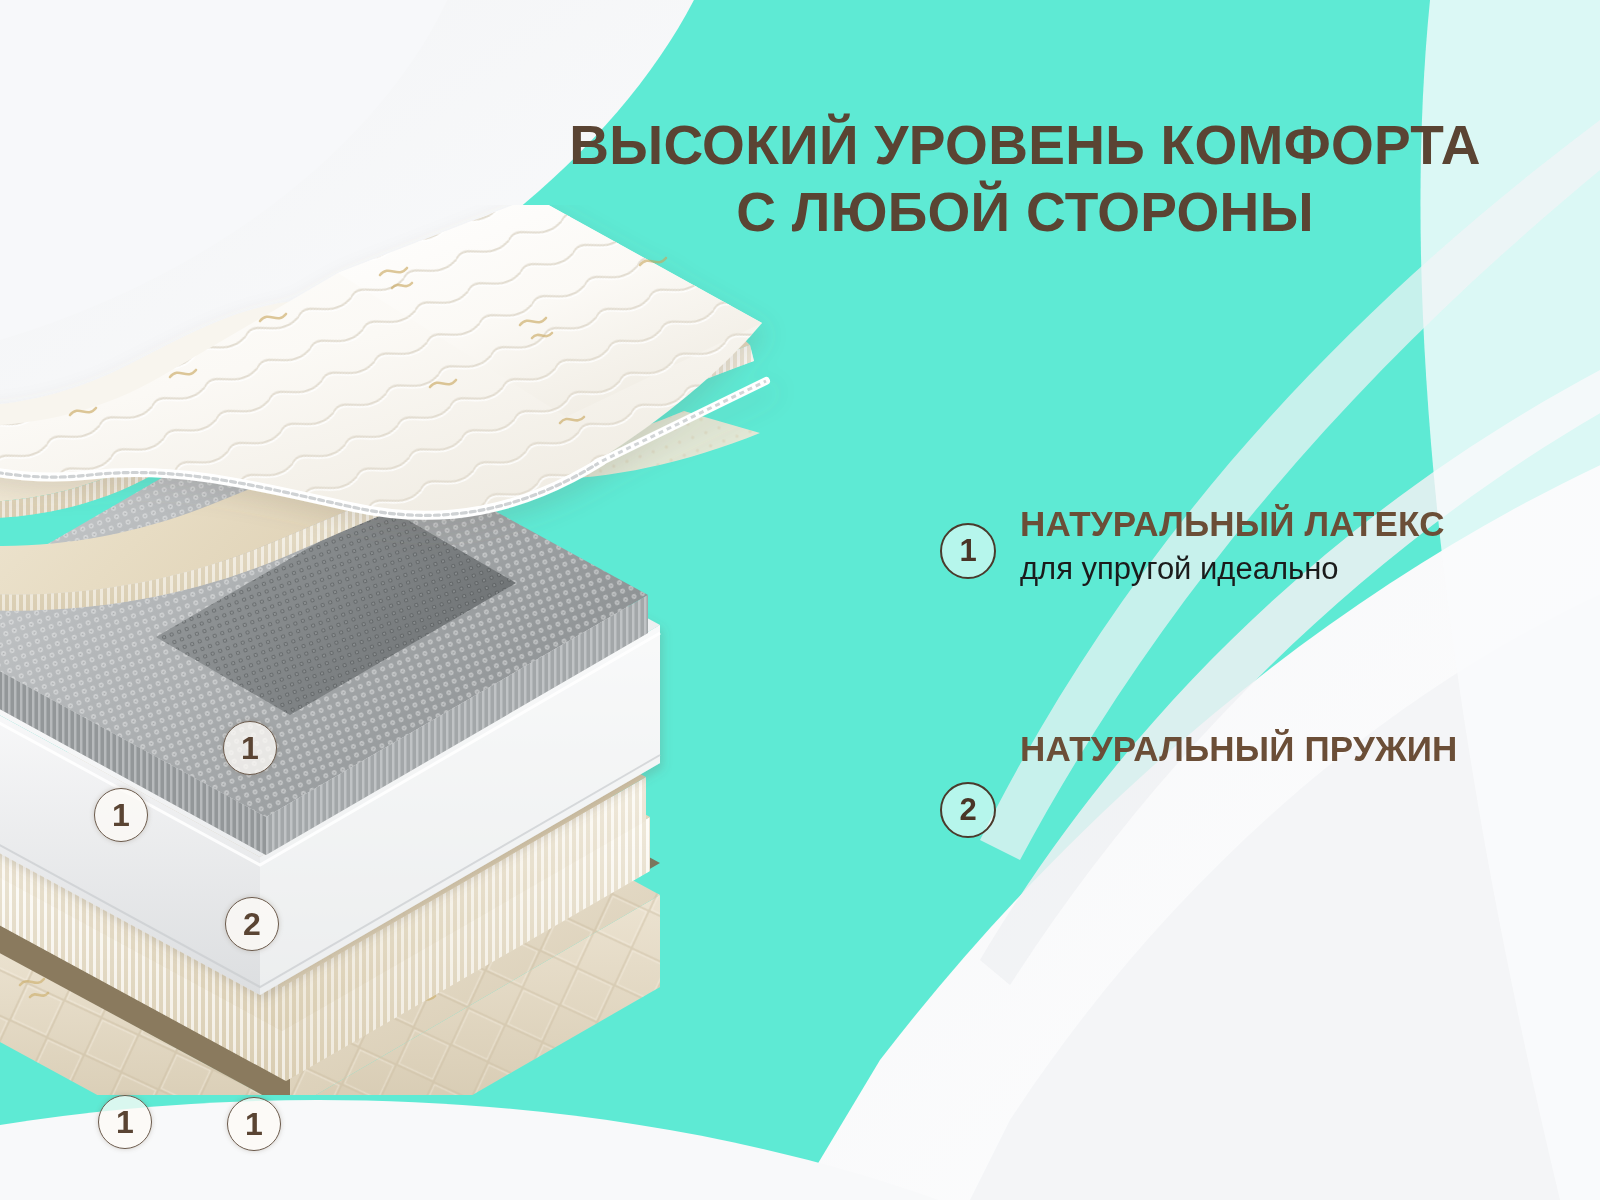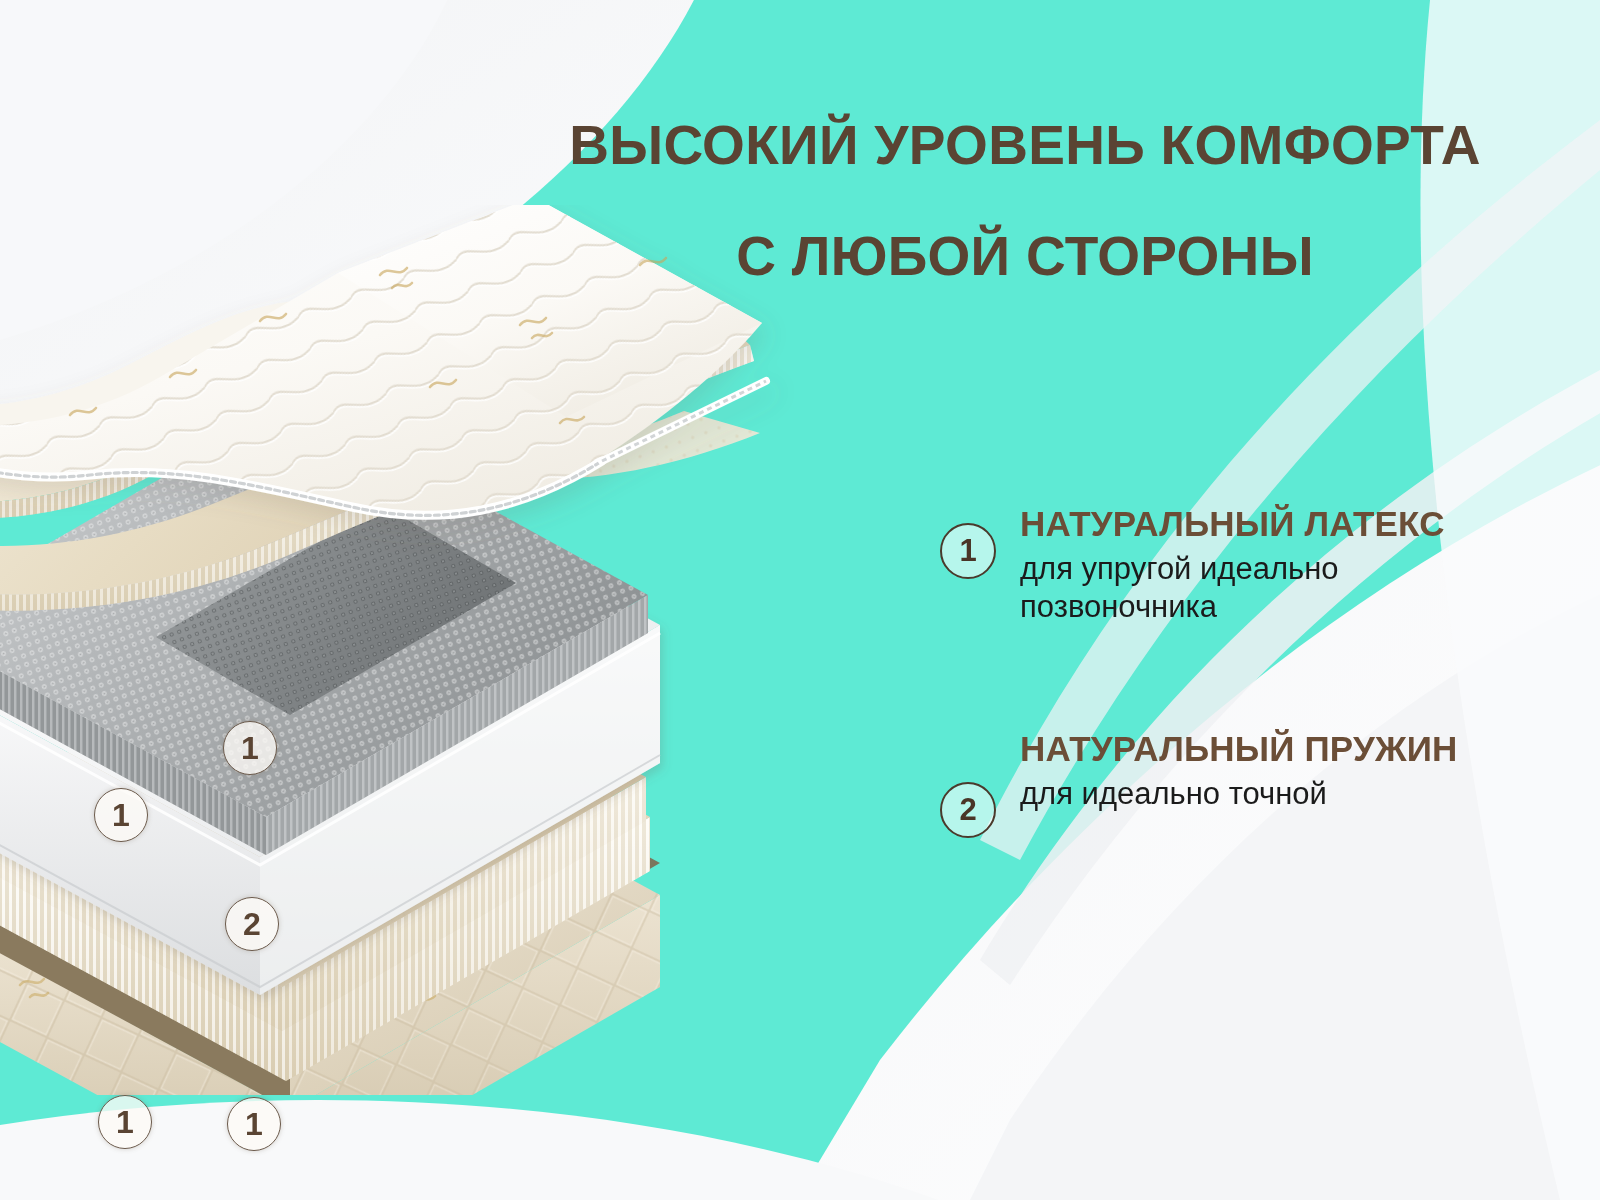--- a/index.html
+++ b/index.html
@@ -31,21 +31,21 @@
     left: 520px;
     top: 112px;
     width: 1010px;
     text-align: center;
     font-weight: bold;
     font-size: 55px;
     line-height: 1.22;
     letter-spacing: 0.3px;
     color: #5A4433;
   }
-  .headline .l2 { display: block; margin-top: 44px; }
+  .headline .l2 { display: block; }
 
   
   .legend-item {
     position: absolute;
     width: 560px;
   }
   #legend-1 { left: 940px; top: 505px; }
   #legend-2 { left: 940px; top: 730px; }
 
   .legend-badge {
@@ -420,28 +420,26 @@
     <div class="m-badge" id="m-badge-3">1</div>
     <div class="m-badge" id="m-badge-4">1</div>
   </div>
 
   <div class="legend-item" id="legend-1">
     <div class="legend-badge">1</div>
     <div class="legend-text">
       <div class="legend-title">НАТУРАЛЬНЫЙ ЛАТЕКС</div>
       <div class="legend-sub">
         <span>для упругой идеально</span>
-        <span>позвоночника</span>
       </div>
     </div>
   </div>
 
   <div class="legend-item" id="legend-2">
     <div class="legend-badge">2</div>
     <div class="legend-text">
       <div class="legend-title">НАТУРАЛЬНЫЙ ПРУЖИН</div>
       <div class="legend-sub">
-        <span>для идеально точной</span>
       </div>
     </div>
   </div>
 
 </div>
 
 </body></html>

